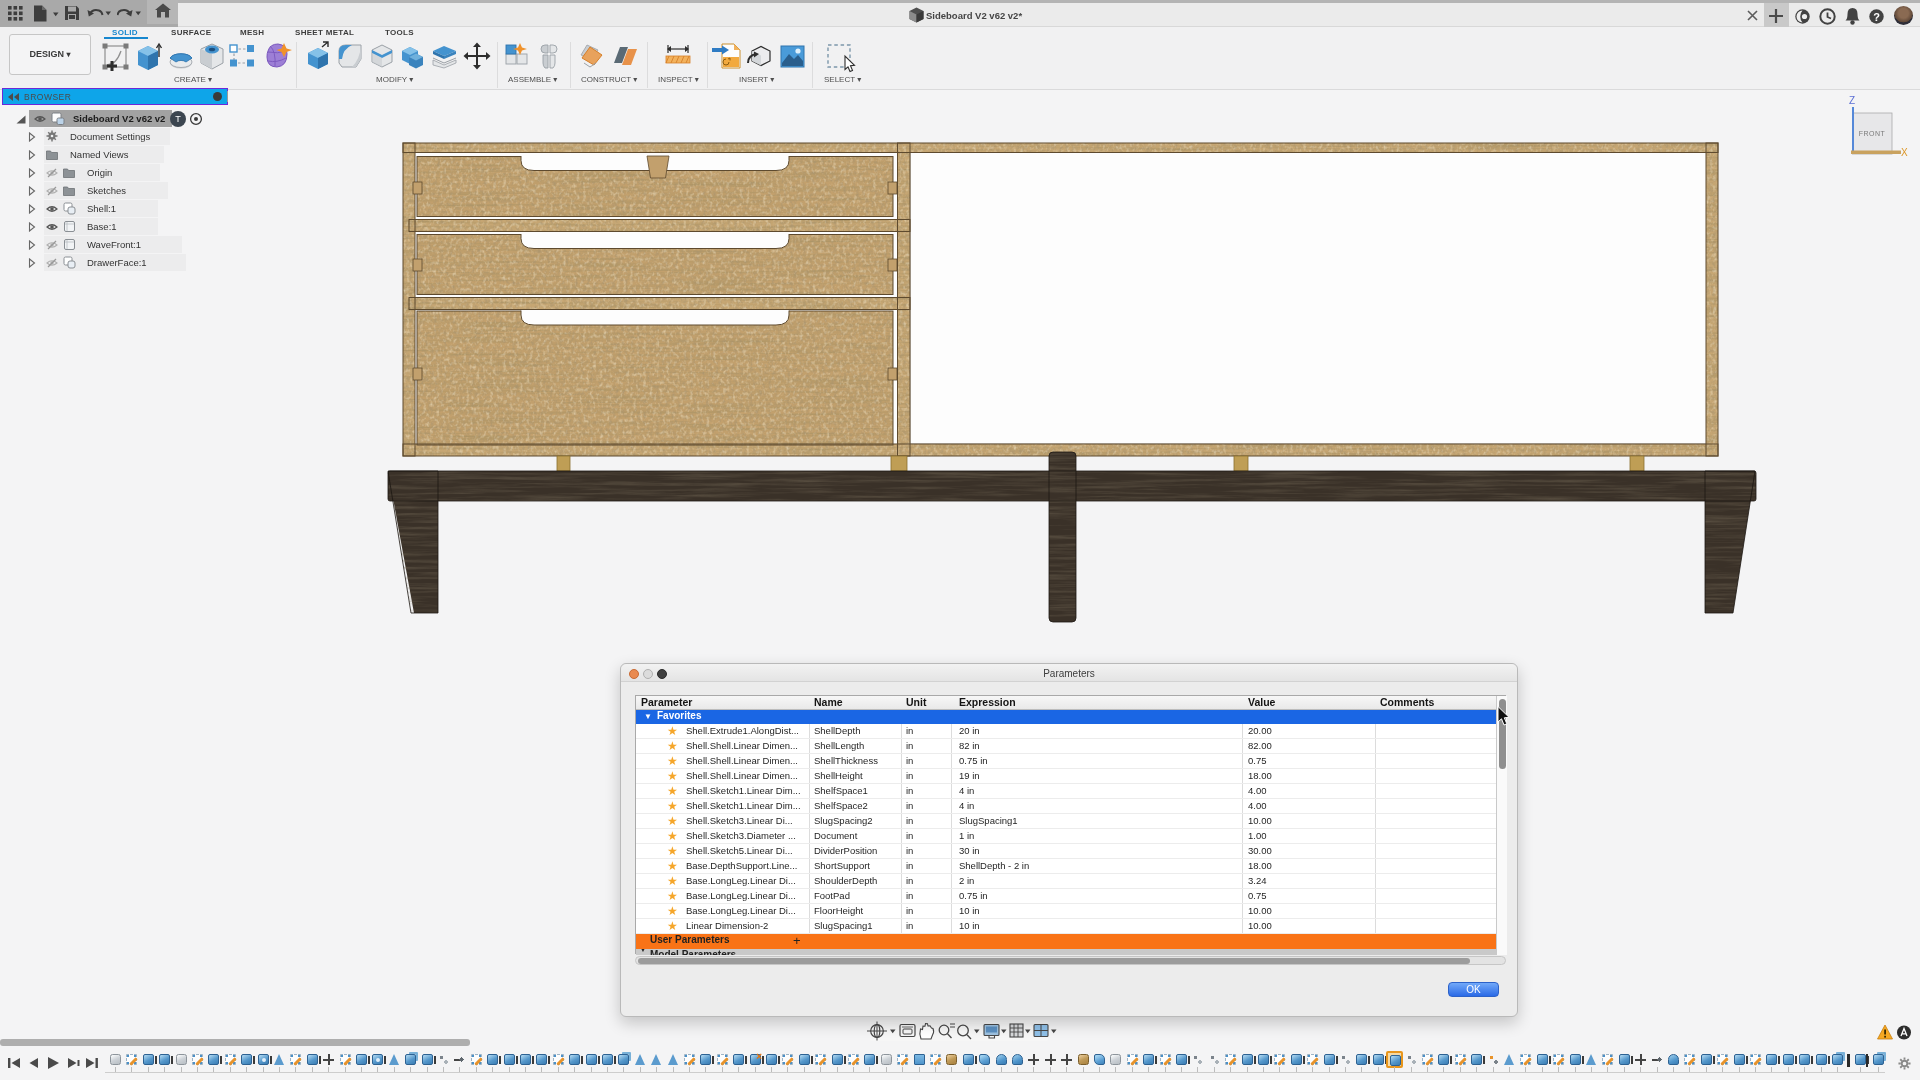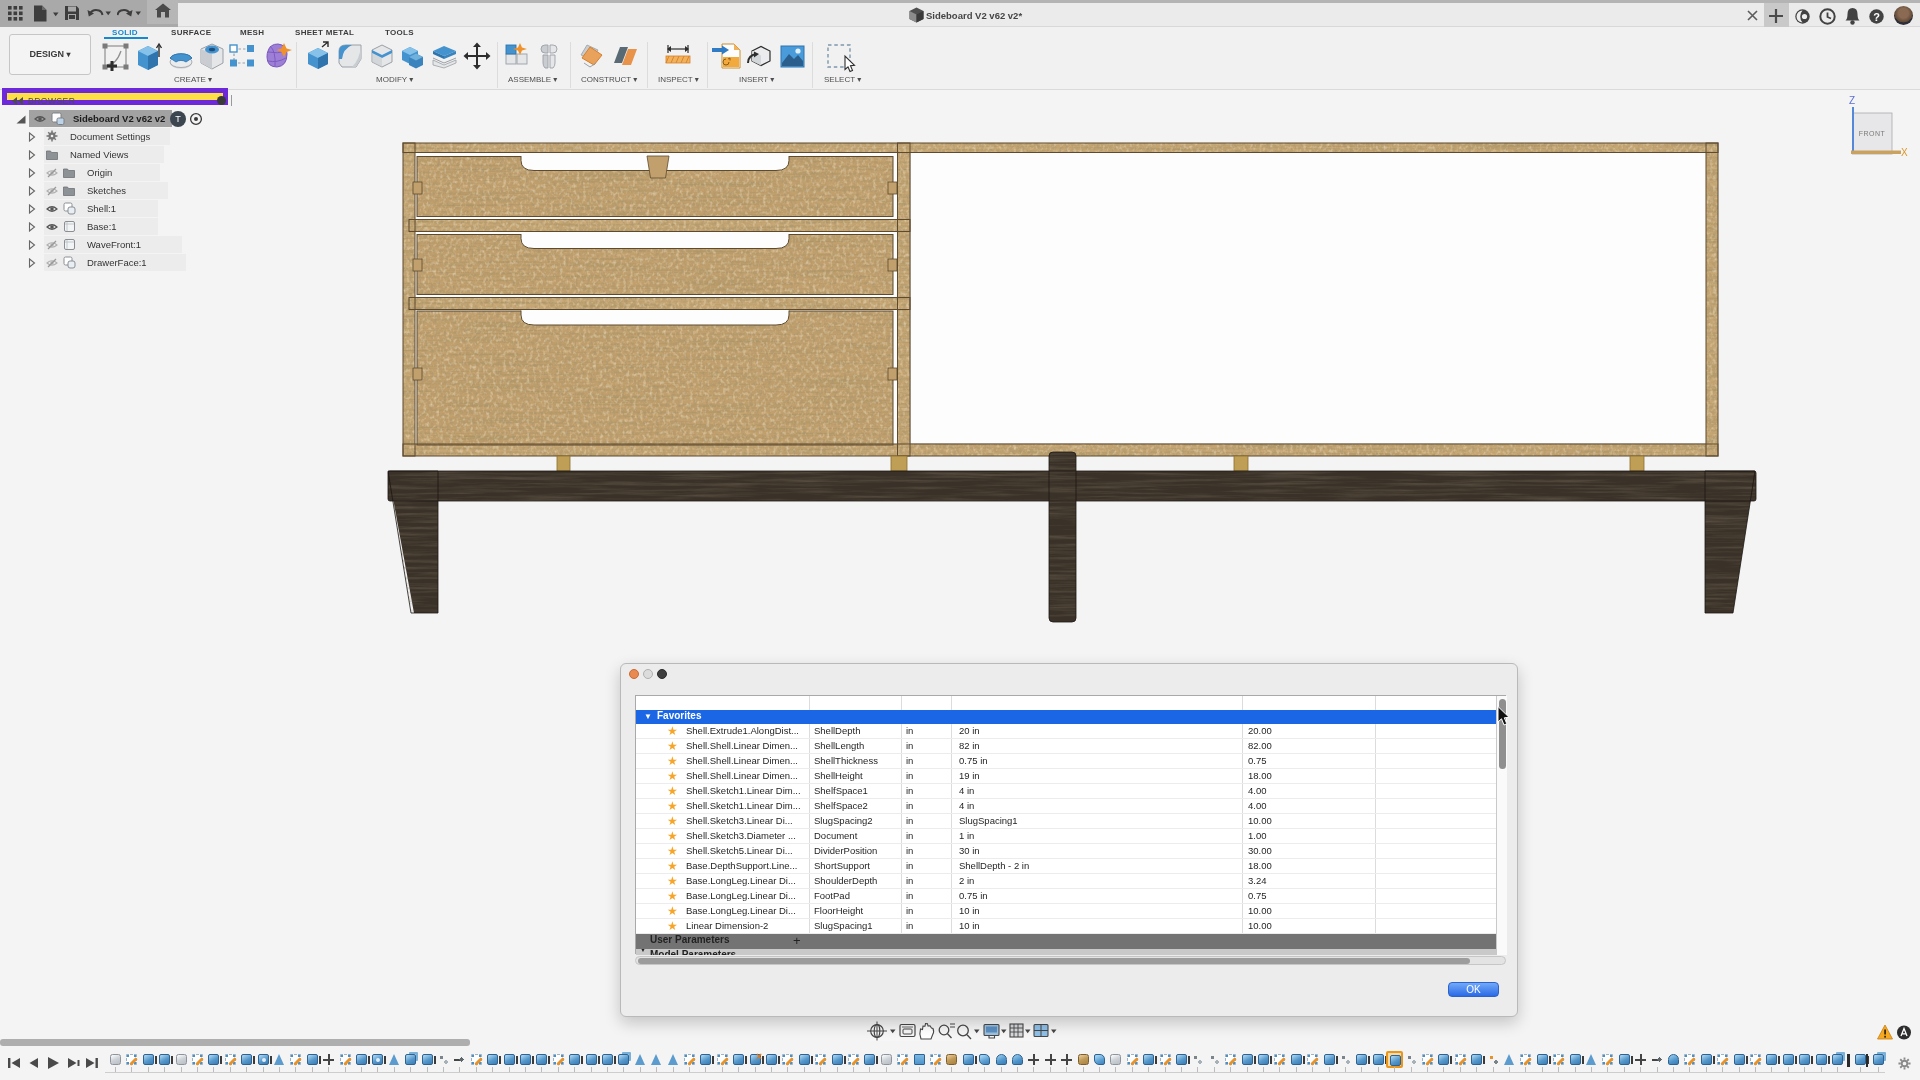--- a/index.html
+++ b/index.html
@@ -9,37 +9,37 @@
 #tbleft{position:absolute;left:0;top:-3px;width:178px;height:27px;background:#a9a9a9}
 #homebtn{position:absolute;left:147px;top:-3px;width:31px;height:27px;background:#b6b6b6}
 #doctitle{position:absolute;left:926px;top:7px;font-size:9.5px;color:#454545;font-weight:bold}
 
 #ribbon{position:absolute;left:0;top:27px;width:1920px;height:63px;background:#f1f1f2;border-bottom:1px solid #dadadb}
 .rtab{position:absolute;top:1px;font-size:8px;font-weight:bold;color:#3d3d3d;letter-spacing:0.3px}
 .rdiv{position:absolute;top:15px;height:46px;width:1px;background:#dcdcdd}
 .rlabel{position:absolute;top:48px;font-size:8px;color:#4e4e4e;white-space:nowrap}
 #designbox{position:absolute;left:9px;top:7px;width:82px;height:41px;border:1px solid #c6c6c6;border-radius:3px;background:#f4f4f5;font-size:9px;font-weight:bold;color:#3a3a3a;text-align:center;line-height:39px}
 
-#bpanel{position:absolute;left:2px;top:88px;width:226px;height:17px;background:#fde047;border:5px solid #6d28d9;font-size:8.5px;color:#4c4c4c}
+#bpanel{position:absolute;left:2px;top:88px;width:226px;height:17px;background:#0ea5e9;border:1px solid #6d28d9;font-size:8.5px;color:#4c4c4c}
 .brow{position:absolute;left:0;width:240px;height:18px;font-size:9.5px}
 .pill{position:absolute;top:0;height:17px;background:#ececed}
 .rootsel{position:absolute;left:29px;top:0;width:143px;height:17px;background:#a2a2a2}
 
 #dlg{position:absolute;left:620px;top:663px;width:898px;height:354px;background:#ececec;border-radius:6px;border:1px solid #b9b9b9;box-shadow:0 6px 16px rgba(0,0,0,0.20)}
 #dlgtitle{position:absolute;left:0;top:0;width:100%;height:18px;text-align:center;font-size:10px;color:#3d3d3d;padding-top:4px;background:linear-gradient(#f2f2f2,#e4e4e4);border-radius:6px 6px 0 0;border-bottom:1px solid #d2d2d2}
 .tl1{position:absolute;top:5px;width:10px;height:10px;border-radius:50%}
 #ptable{position:absolute;left:14px;top:31px;width:871px;height:259px;background:#fff;border:1px solid #a9a9a9}
 #phead{position:absolute;left:0;top:0;width:100%;height:14px;background:linear-gradient(#f7f7f7,#e9e9e9);border-bottom:1px solid #bcbcbc;font-size:10.5px;font-weight:bold;color:#141414}
 .hc{position:absolute;top:0px}
 .colsep{position:absolute;top:0;width:1px;height:259px;background:#dcdcdc}
 #favrow{position:absolute;left:0;top:14px;width:100%;height:14px;background:#1a66e4;color:#fff;font-size:10px;font-weight:bold}
 .trow{position:absolute;left:0;width:100%;height:15px;border-bottom:1px solid #ececec;font-size:9.5px;color:#1f1f1f}
 .trow .tc{position:absolute;top:1px;white-space:nowrap;overflow:hidden}
 .star{position:absolute;left:31px;top:0px;color:#f5a62a;font-size:12px}
-#uprow{position:absolute;left:0;top:238px;width:100%;height:18px;background:#737373;border-bottom:1px solid #a6a6a6;font-size:10px;font-weight:bold;color:#222}
+#uprow{position:absolute;left:0;top:238px;width:100%;height:18px;background:#f97316;border-bottom:1px solid #a6a6a6;font-size:10px;font-weight:bold;color:#222}
 #mprow{position:absolute;left:0;top:253px;width:100%;height:6px;background:#c9c9c9;overflow:hidden;font-size:10px;font-weight:bold;color:#222}
 #vsb{position:absolute;left:860px;top:0px;width:11px;height:259px;background:#fafafa;border-left:1px solid #c9c9c9}
 #vsbthumb{position:absolute;left:2px;top:3px;width:7px;height:70px;background:#8f8f8f;border-radius:4px}
 #hsb{position:absolute;left:14px;top:292px;width:871px;height:9px;background:#e3e3e3;border:1px solid #c6c6c6;border-radius:5px}
 #hsbthumb{position:absolute;left:2px;top:1px;width:832px;height:6px;background:#9c9c9c;border-radius:3px}
 #okbtn{position:absolute;left:827px;top:318px;width:51px;height:15px;border-radius:4px;background:linear-gradient(#72a9f9,#2a6ae6);color:#fff;font-size:10px;text-align:center;line-height:14px;border:1px solid #2c62c9}
 
 #tlscroll{position:absolute;left:0px;top:1039px;width:470px;height:7px;background:#aeaeae;border-radius:3px}
 .ti{position:absolute;top:1054px;width:11px;height:11px}
 .tc1{background:linear-gradient(150deg,#a5d0ec 10%,#5598cc 55%,#3a7cb2);border:1px solid #2d6293;border-radius:2px}
@@ -831,29 +831,38 @@
 <div class="abs" style="left:1847px;top:1054px;width:2.5px;height:13px;background:#2a2a2a"></div>
 <div class="abs" style="left:1865.5px;top:1054px;width:2.5px;height:13px;background:#2a2a2a"></div>
 <svg class="abs" style="left:1898px;top:1057px" width="13" height="13" viewBox="0 0 14 14">
     <circle cx="7" cy="7" r="3" fill="none" stroke="#8a8a8a" stroke-width="2"></circle>
     <g stroke="#8a8a8a" stroke-width="2">
       <path d="M7 0.5 L7 3 M7 11 L7 13.5 M0.5 7 L3 7 M11 7 L13.5 7 M2.4 2.4 L4.2 4.2 M9.8 9.8 L11.6 11.6 M11.6 2.4 L9.8 4.2 M4.2 9.8 L2.4 11.6"></path>
     </g>
   </svg>
 
 <div id="dlg">
+ <div id="dlgtitle">Parameters</div>
  <span class="tl1" style="left:8px;background:#e98a50;border:1px solid #c96b35"></span>
  <span class="tl1" style="left:22px;background:#dcdcdc;border:1px solid #b0b0b0"></span>
  <span class="tl1" style="left:36px;background:#3f3f3f;border:1px solid #2a2a2a"></span>
  <div id="ptable">
   <div class="colsep" style="left:173px"></div>
   <div class="colsep" style="left:265px"></div>
   <div class="colsep" style="left:315px"></div>
   <div class="colsep" style="left:606px"></div>
   <div class="colsep" style="left:739px"></div>
+  <div id="phead">
+   <span class="hc" style="left:5px">Parameter</span>
+   <span class="hc" style="left:178px">Name</span>
+   <span class="hc" style="left:270px">Unit</span>
+   <span class="hc" style="left:323px">Expression</span>
+   <span class="hc" style="left:612px">Value</span>
+   <span class="hc" style="left:744px">Comments</span>
+  </div>
   <div id="favrow">
         <span style="position:absolute;left:8px;top:2px;font-size:8px">▼</span>
         <span style="position:absolute;left:21px;top:0px">Favorites</span>
       </div>
   <div class="abs" style="left:0;top:28px;width:100%">
 <div class="trow" style="top:0px">
           <span class="star">★</span>
           <span class="tc" style="left:50px;width:125px">Shell.Extrude1.AlongDist...</span>
           <span class="tc" style="left:178px;width:88px">ShellDepth</span>
           <span class="tc" style="left:270px;width:42px">in</span>

